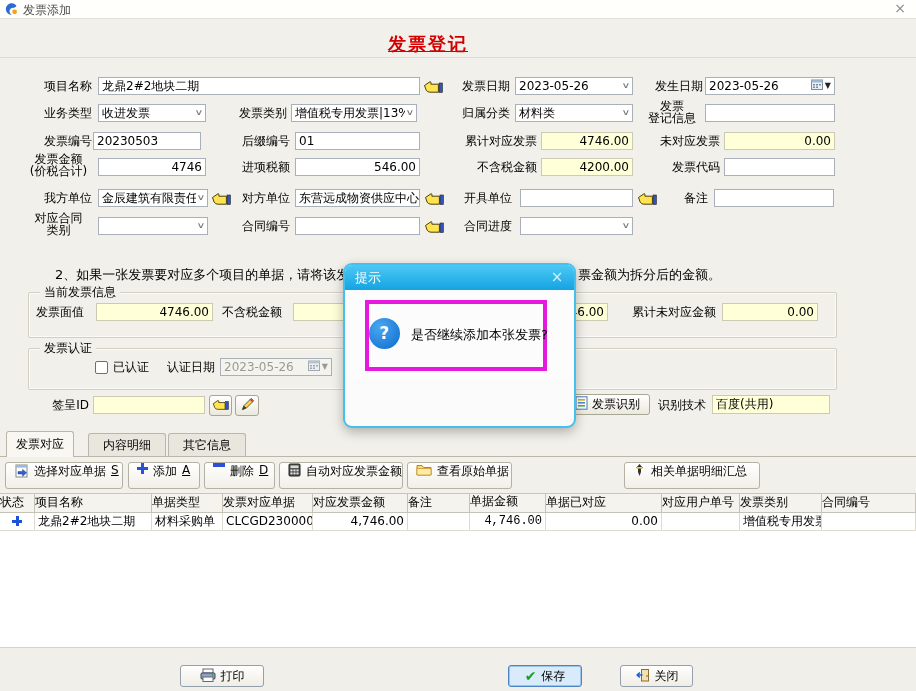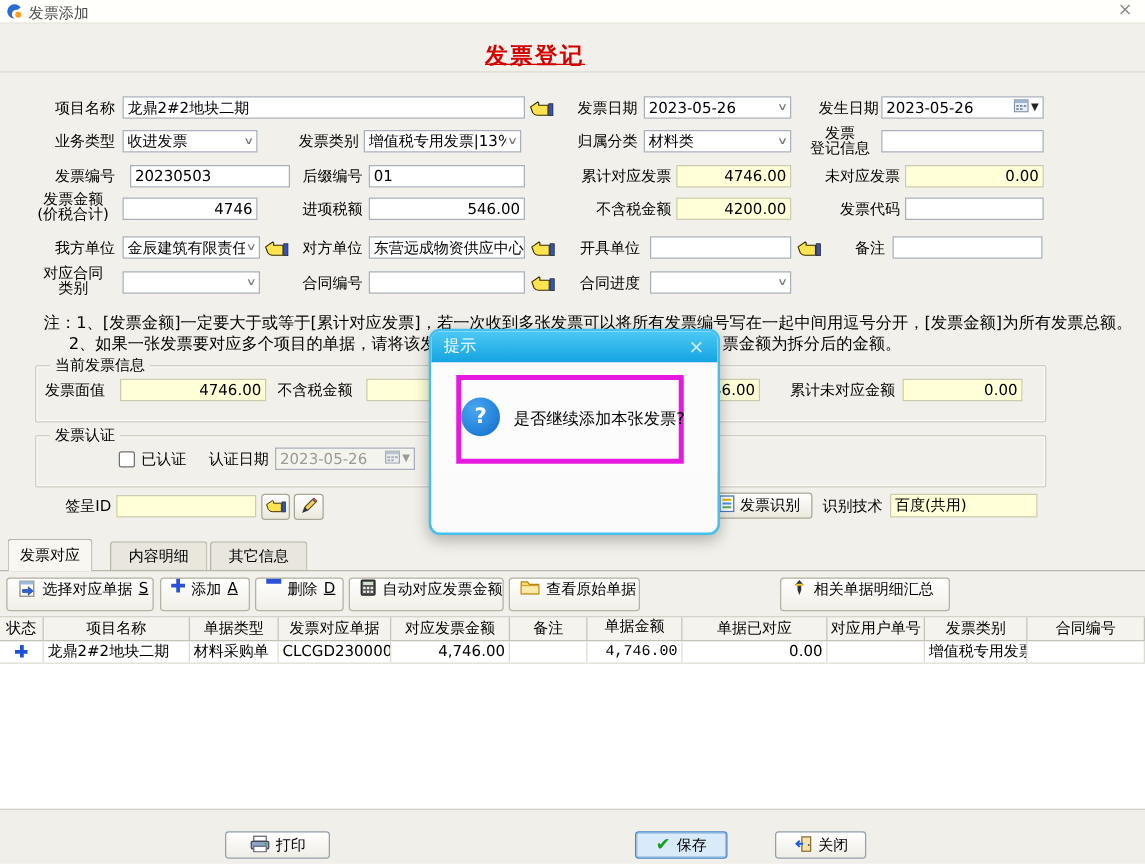--- a/index.html
+++ b/index.html
@@ -41,21 +41,21 @@
   .tbtn{position:absolute;height:27px;box-sizing:border-box;display:flex;align-items:flex-start;gap:5px;padding:0 8px;background:linear-gradient(#ffffff,#f1efe7);border:1px solid #b4b2a3;border-radius:3px;font-size:12px;white-space:nowrap;}
   .ukey{text-decoration:underline;}
   .icon-plus{position:relative;width:11px;height:11px;flex:none;}
   .icon-plus::before{content:"";position:absolute;left:4px;top:0;width:3px;height:11px;background:#2a52d8;}
   .icon-plus::after{content:"";position:absolute;left:0;top:4px;width:11px;height:3px;background:#2a52d8;}
   .icon-minus{width:12px;height:4px;background:#2a52d8;flex:none;}
 
   
   .tablearea{position:absolute;left:0;top:493px;width:916px;height:153px;background:#fff;border-top:1px solid #c8c6ba;}
   .thead{position:absolute;left:0;top:0;width:916px;height:18px;background:#f4f3ee;border-bottom:1px solid #c5c3b8;display:flex;}
-  .thead .tc{box-sizing:border-box;border-right:1px solid #c5c3b8;text-align:center;line-height:17px;font-size:12px;overflow:hidden;white-space:nowrap;flex:none;}
+  .thead .tc{box-sizing:border-box;border-right:1px solid #c5c3b8;text-align:left;line-height:17px;font-size:12px;overflow:hidden;white-space:nowrap;flex:none;}
   .trow{position:absolute;left:0;top:19px;width:916px;height:17px;display:flex;border-bottom:1px solid #dddbd0;}
   .trow .tc{box-sizing:border-box;border-right:1px solid #dddbd0;line-height:16px;font-size:12px;overflow:hidden;white-space:nowrap;flex:none;padding:0 3px;}
   .c0{width:35px;} .c1{width:117px;} .c2{width:71px;} .c3{width:90px;} .c4{width:95px;}
   .c5{width:62px;} .c6{width:76px;font-family:Liberation Mono, monospace;} .c7{width:116px;} .c8{width:78px;} .c9{width:82px;} .c10{width:94px;}
   .rowplus{position:relative;width:10px;height:10px;margin:3px auto 0;}
   .rowplus::before{content:"";position:absolute;left:3.5px;top:0;width:3px;height:10px;background:#1c52d8;}
   .rowplus::after{content:"";position:absolute;left:0;top:3.5px;width:10px;height:3px;background:#1c52d8;}
 
   
   .bottombar{position:absolute;left:0;top:647px;width:916px;height:44px;background:#f0efe9;border-top:1px solid #d5d3c8;}
@@ -142,21 +142,21 @@
     <span class="cv">材料类</span>
     <span class="chev">∨</span>
   </div>
   <div class="lbl2" style="left:641px;top:100px;width:62px">
     <div>发票</div>
     <div>登记信息</div>
   </div>
   <div class="fld" style="left:705px;top:104px;width:130px"></div>
 
   <div class="lbl" style="left:30px;top:132px;width:62px">发票编号</div>
-  <div class="fld" style="left:104px;top:132px;width:128px">20230503</div>
+  <div class="fld" style="left:93px;top:132px;width:108px">20230503</div>
   <div class="lbl" style="left:228px;top:132px;width:62px">后缀编号</div>
   <div class="fld" style="left:295px;top:132px;width:125px">01</div>
   <div class="lbl" style="left:437px;top:132px;width:100px">累计对应发票</div>
   <div class="fld ro num" style="left:541px;top:132px;width:92px">4746.00</div>
   <div class="lbl" style="left:645px;top:132px;width:75px">未对应发票</div>
   <div class="fld ro num" style="left:724px;top:132px;width:111px">0.00</div>
 
   <div class="lbl2" style="left:25px;top:153px;width:67px">
     <div>发票金额</div>
     <div>(价税合计)</div>
@@ -214,21 +214,20 @@
         <rect x="16" y="4" width="3.4" height="9.5" fill="#3355bb" stroke="#222" stroke-width="0.6"></rect>
         <path d="M1.5 6.5 L7.2 2.6 L7.9 3.2 L7.9 5.2 L15.4 5.2 L15.4 13.2 L6.8 13.2 Q4.6 13.2 3.2 11.2 Z" fill="#ffe34f" stroke="#332b00" stroke-width="0.9"></path>
       </svg>
   </span>
   <div class="lbl" style="left:450px;top:217px;width:62px">合同进度</div>
   <div class="fld combo" style="left:520px;top:217px;width:113px">
     <span class="cv"></span>
     <span class="chev">∨</span>
   </div>
 
-  <div class="note" style="left:35px;top:249px">注：1、[发票金额]一定要大于或等于[累计对应发票]，若一次收到多张发票可以将所有发票编号写在一起中间用逗号分开，[发票金额]为所有发票总额。</div>
   <div class="note" style="left:55px;top:266px">2、如果一张发票要对应多个项目的单据，请将该发票</div>
   <div class="note" style="left:578px;top:266px">票金额为拆分后的金额。</div>
 
   <div class="gbox" style="left:28px;top:292px;width:807px;height:44px"></div>
   <div class="gtitle" style="left:40px;top:286px">当前发票信息</div>
   <div class="lbl" style="left:32px;top:303px;width:52px">发票面值</div>
   <div class="fld ro num" style="left:96px;top:303px;width:117px">4746.00</div>
   <div class="lbl" style="left:222px;top:303px;width:57px">不含税金额</div>
   <div class="fld ro num" style="left:293px;top:303px;width:116px"></div>
   <div class="fld ro num" style="left:492px;top:303px;width:116px">4746.00</div>

